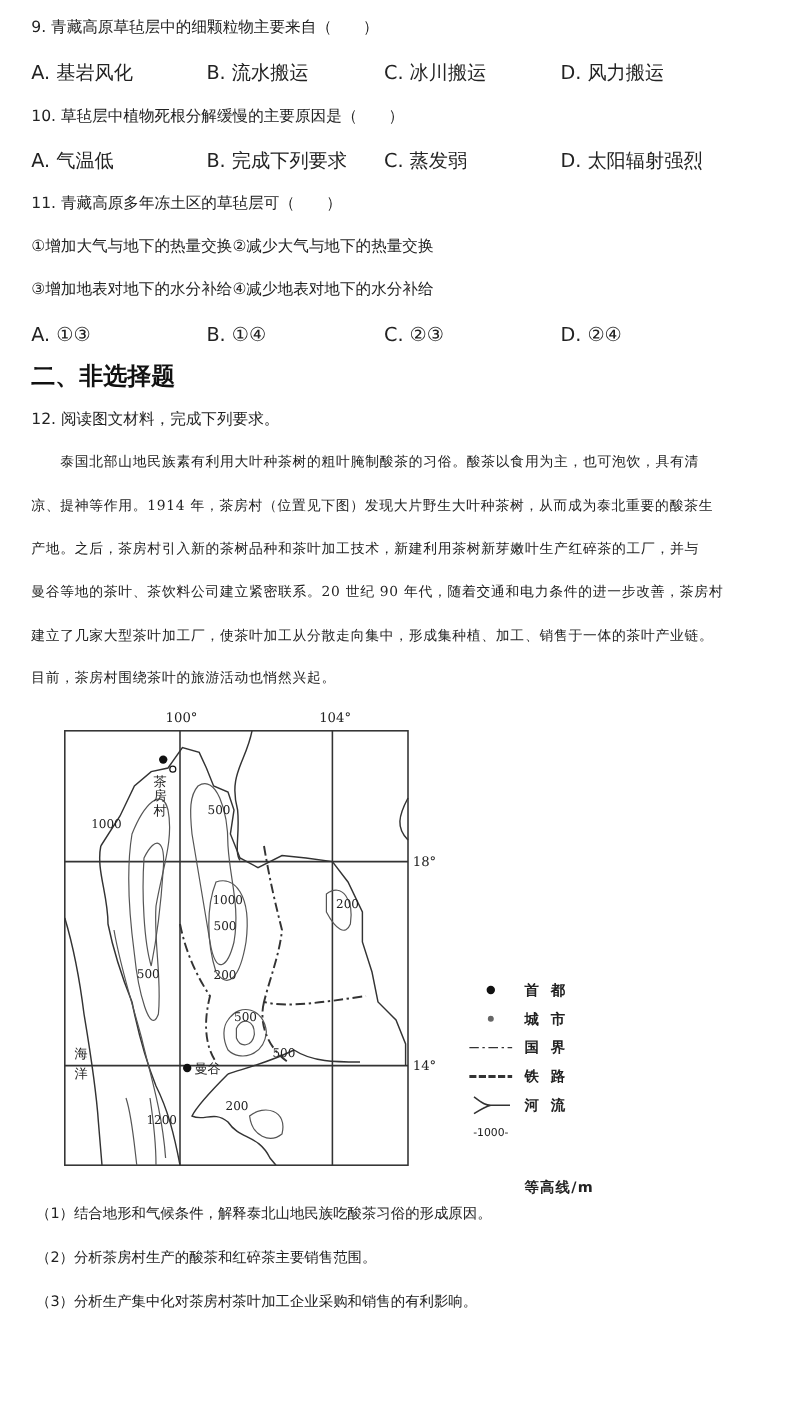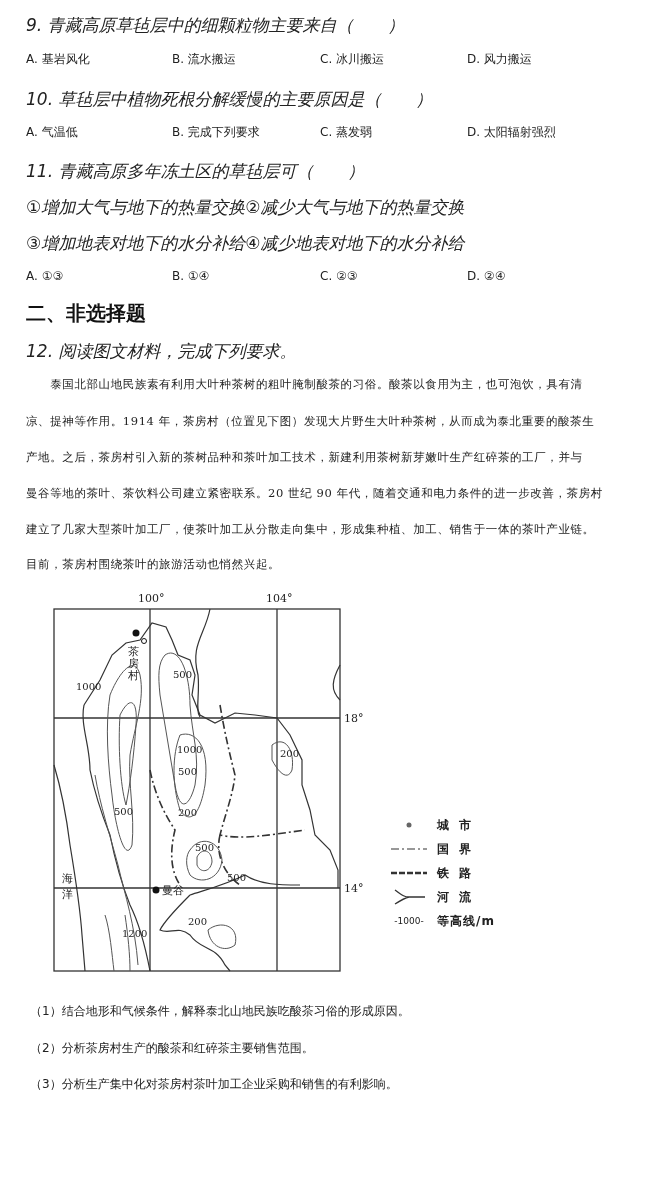--- a/index.html
+++ b/index.html
@@ -1,19 +1,19 @@
 <!DOCTYPE html>
 <html><head>
 <meta charset="utf-8">
 <style>
   html, body { margin:0; padding:0; background:#ffffff; }
   body { width:667px; height:1189px; position:relative; overflow:hidden;
          font-family:"DejaVu Sans", sans-serif; color:#1a1a1a; }
-  .line { position:absolute; left:26px; font-size:17px; white-space:nowrap; color:#222;font-style:italic; }
-  .opt { position:absolute; font-size:12px; white-space:nowrap; color:#222; }
+  .line { position:absolute; left:26px; font-size:13px; white-space:nowrap; color:#222; }
+  .opt { position:absolute; font-size:16px; white-space:nowrap; color:#222; }
   .heading { position:absolute; left:26px; font-size:20px; font-weight:bold; color:#111; }
   .para { position:absolute; left:26px; font-size:11.5px; white-space:nowrap; color:#222;
           font-family:"DejaVu Serif", serif; letter-spacing:0.6px; }
   .map { position:absolute; left:40px; top:585px; width:340px; height:400px; }
   .legend { position:absolute; left:385px; top:815px; width:140px; }
   .leg-row { position:relative; height:24px; font-size:12px; }
   .leg-sym { position:absolute; left:0; top:0; width:48px; height:20px; display:flex; align-items:center; justify-content:center; }
   .leg-lab { position:absolute; left:52px; top:2px; letter-spacing:10px; font-weight:bold; color:#222; }
   .sub { position:absolute; left:30px; font-size:12px; white-space:nowrap; color:#222; }
 </style>
@@ -121,20 +121,28 @@
       <text x="22" y="297">海</text>
       <text x="22" y="313">洋</text>
     </g>
   </svg>
 </div>
 
 <div class="legend">
   <div class="leg-row">
     <span class="leg-sym">
       <svg width="10" height="10">
+          <circle cx="5" cy="5" r="3.5" fill="#111"></circle>
+        </svg>
+    </span>
+    <span class="leg-lab">首都</span>
+  </div>
+  <div class="leg-row">
+    <span class="leg-sym">
+      <svg width="10" height="10">
           <circle cx="5" cy="5" r="2.5" fill="#666"></circle>
         </svg>
     </span>
     <span class="leg-lab">城市</span>
   </div>
   <div class="leg-row">
     <span class="leg-sym">
       <svg width="36" height="6">
           <line x1="0" y1="3" x2="36" y2="3" stroke="#333" stroke-width="1.2" stroke-dasharray="8,3,2,3"></line>
         </svg>
@@ -152,19 +160,19 @@
   <div class="leg-row">
     <span class="leg-sym">
       <svg width="36" height="18">
           <path d="M4,2 C12,8 14,9 18,9 L34,9 M4,16 C12,11 14,10 18,9" fill="none" stroke="#333" stroke-width="1.3"></path>
         </svg>
     </span>
     <span class="leg-lab">河流</span>
   </div>
   <div class="leg-row">
     <span class="leg-sym" style="font-size:9px;">-1000-</span>
-    <span class="leg-lab" style="letter-spacing:1px;">等高线/m</span>
+    <span class="leg-lab" style="letter-spacing:1px;margin-top:44px;">等高线/m</span>
   </div>
 </div>
 
 <div class="sub" style="top:1003px;">（1）结合地形和气候条件，解释泰北山地民族吃酸茶习俗的形成原因。</div>
 <div class="sub" style="top:1040px;">（2）分析茶房村生产的酸茶和红碎茶主要销售范围。</div>
 <div class="sub" style="top:1076px;">（3）分析生产集中化对茶房村茶叶加工企业采购和销售的有利影响。</div>
 
 </body></html>

